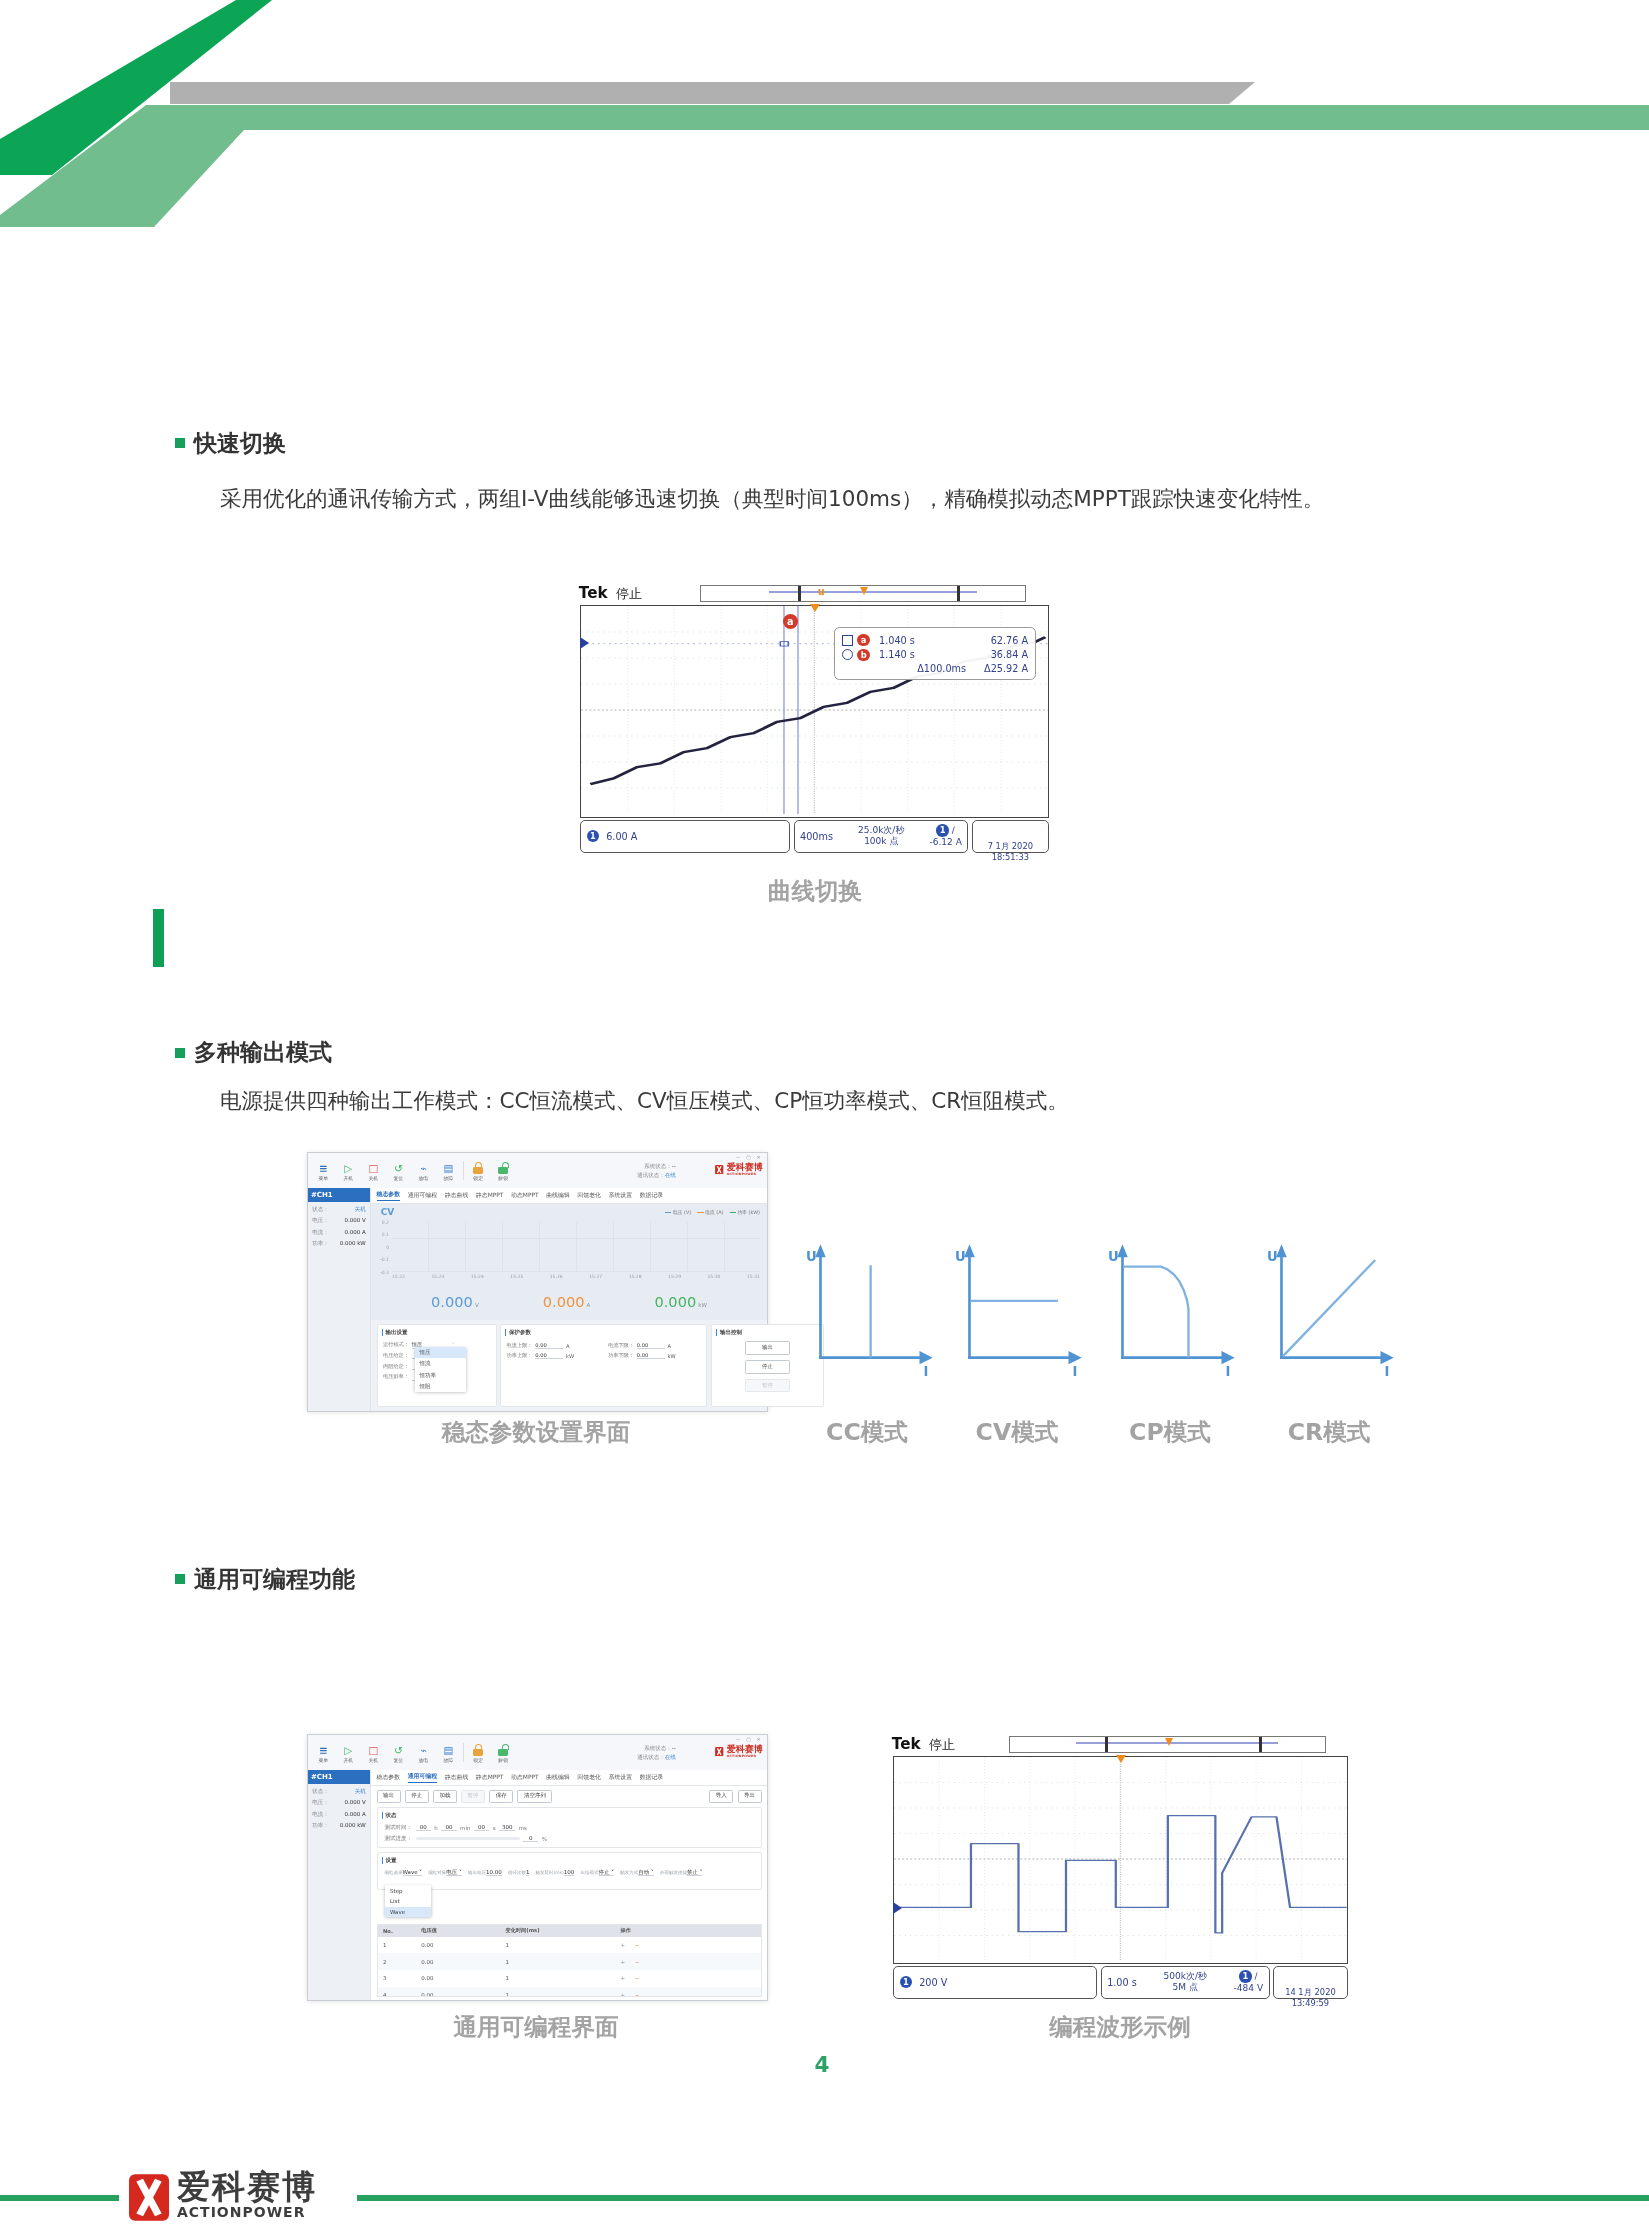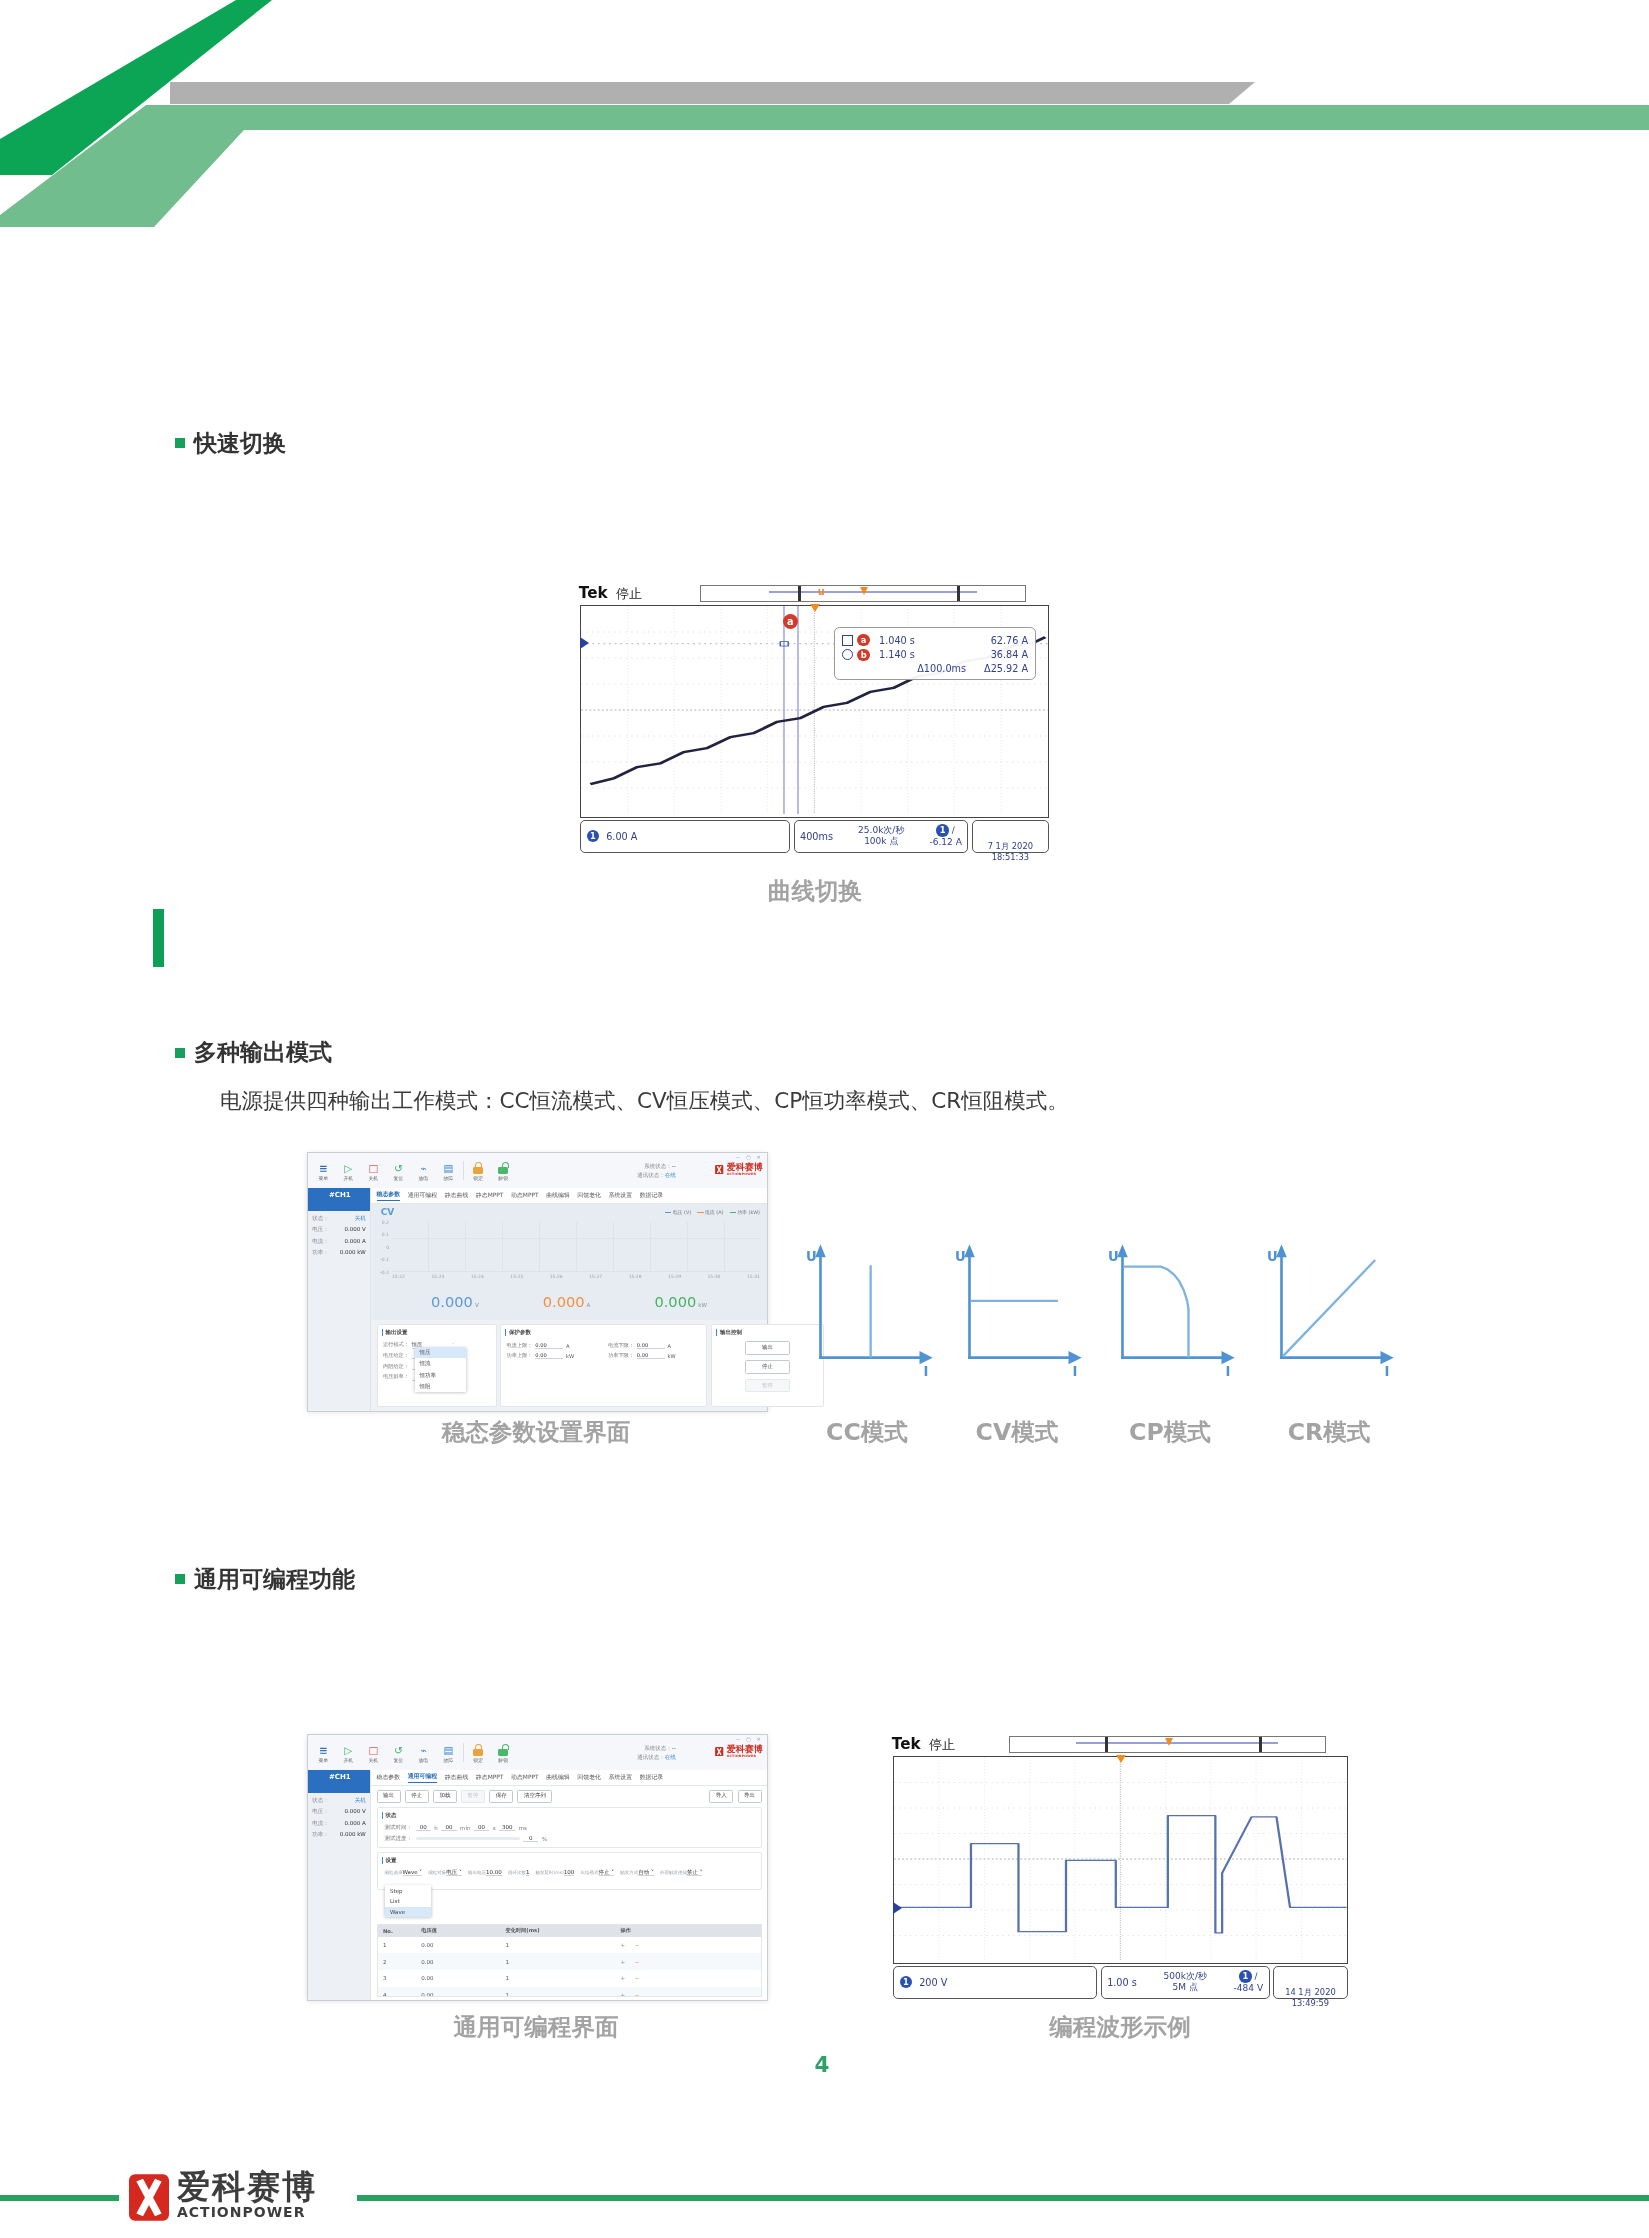--- a/index.html
+++ b/index.html
@@ -99,21 +99,21 @@
   .lockshackle.g{border-color:#49b86b;left:3.5px;}
   .tool-status{margin-left:auto;text-align:right;font-size:5.5px;line-height:1.5;color:#888;}
   .tool-status .tv{color:#555;} .tool-status .blue{color:#3f86d6;}
   .tool-brand{width:83px;margin-left:5.5px;position:relative;height:100%;}
   .winctl{position:absolute;right:1.4px;top:1.4px;font-size:4.9px;color:#9aa2ab;letter-spacing:2.1px;}
   .brandrow{position:absolute;right:1.4px;top:9.7px;display:flex;align-items:center;gap:2.1px;}
   .bcn{font-size:9px;font-weight:bold;color:#cf2c21;line-height:1;}
   .ben{font-size:3.1px;font-weight:bold;color:#cf2c21;letter-spacing:0.3px;}
   .app-body{position:absolute;left:0;right:0;top:35px;bottom:0;display:flex;}
   .app-side{width:62px;background:#edf1f6;border-right:0.7px solid #e0e4e8;}
-  .side-ch{height:23px;background:#2a6fc0;color:#fff;font-size:7px;font-weight:bold;line-height:14px;padding-left:21px;}
+  .side-ch{height:14px;background:#2a6fc0;color:#fff;font-size:7px;font-weight:bold;line-height:14px;padding-left:3px;}
   .side-row{display:flex;justify-content:space-between;padding:4.2px 4.2px 0 4.2px;font-size:5.5px;color:#888;}
   .side-row .sv{color:#333;} .side-row .blue{color:#3f86d6;}
   .app-main{flex:1;position:relative;background:#fff;}
   .tabs{display:flex;gap:7.6px;height:15.2px;align-items:center;padding:0 5.5px;border-bottom:0.7px solid #e4e7ea;font-size:5.9px;color:#555;white-space:nowrap;}
   .tab.active{color:#2a6fc0;font-weight:bold;border-bottom:1.4px solid #2a6fc0;padding-bottom:1.4px;}
   
   .chartzone{position:relative;height:116px;background:#e7ecf3;}
   .cvbadge{position:absolute;left:9.7px;top:2.8px;font-size:9px;color:#5b9bd5;font-weight:bold;}
   .legend{position:absolute;right:7px;top:4.9px;display:flex;gap:6.2px;font-size:4.9px;color:#777;}
   .legend i{display:inline-block;width:6.2px;height:1.4px;margin-right:1.4px;vertical-align:middle;}
@@ -163,20 +163,21 @@
 <body>
 
 <div id="page">
 
   <div class="decor-light"></div>
   <div class="decor-dark"></div>
   <div class="decor-gray"></div>
 
   <div class="bullet" style="left:175px;top:438px;"></div>
   <div class="sec-title" style="left:194px;top:428px;">快速切换</div>
+  <div class="para" style="left:177px;top:479px;width:1320px;">采用优化的通讯传输方式，两组I-V曲线能够迅速切换（典型时间100ms），精确模拟动态MPPT跟踪快速变化特性。</div>
 
   <div class="scope" style="left:576px;top:581px;width:477px;height:273px;">
     <div class="sc-head">
       <span class="sc-brand">Tek</span>
       <span class="sc-status">停止</span>
       <div class="sc-topbar">
         <i class="tb-line"></i>
         <i class="tb-br" style="left:30%"></i>
         <i class="tb-br" style="left:79%"></i>
         <span class="tb-u">u</span>

